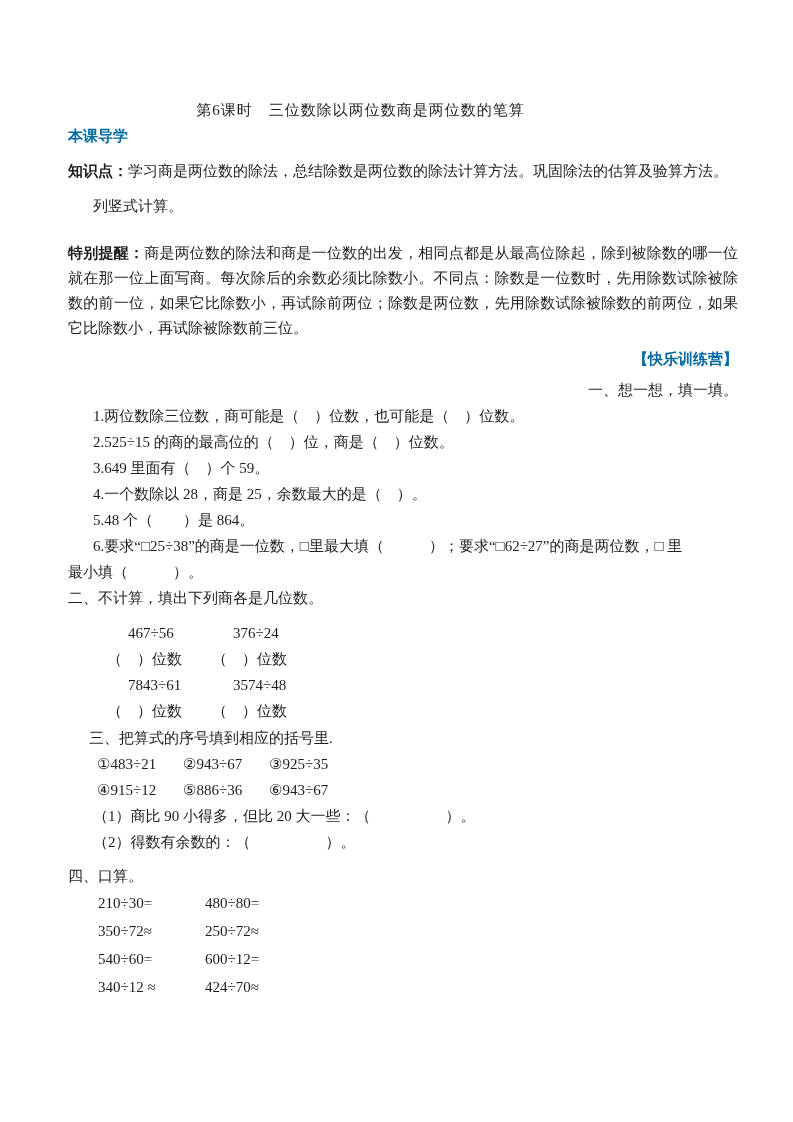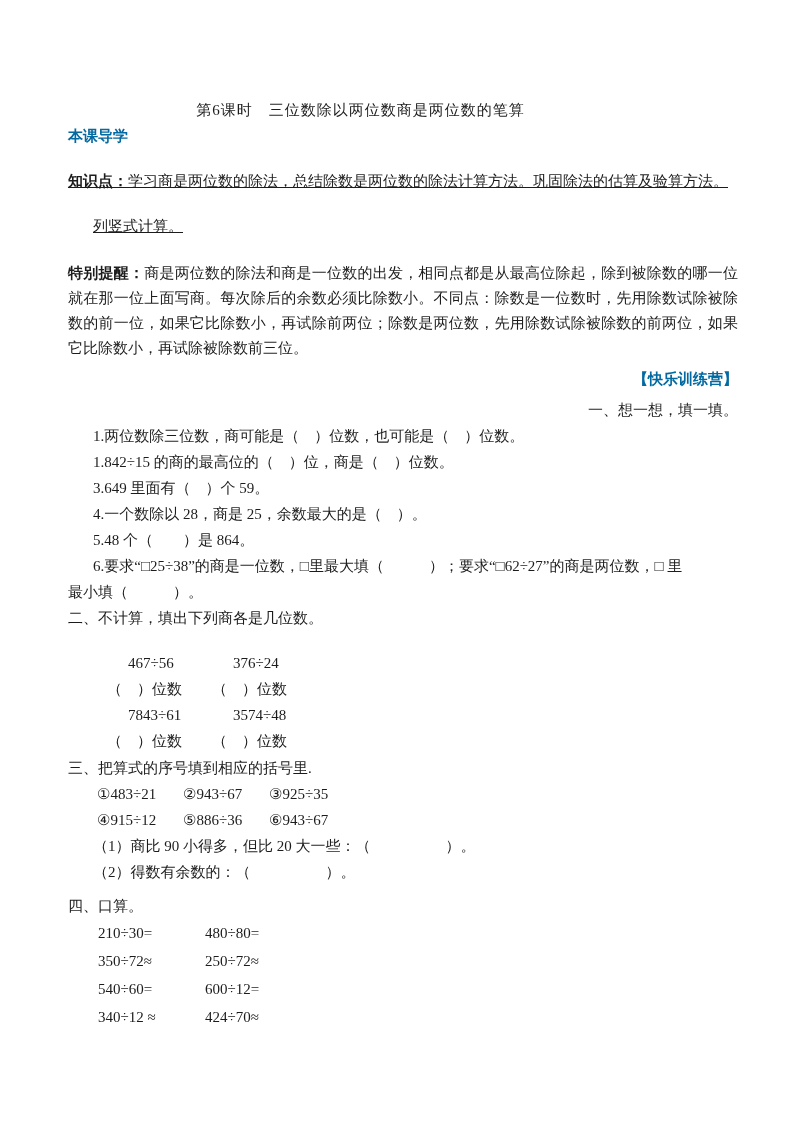--- a/index.html
+++ b/index.html
@@ -19,24 +19,24 @@
   .line { margin: 0; line-height: 26px; white-space: nowrap; }
   .title {
     width: 585px;
     text-align: center;
     line-height: 26px;
     margin: 0;
     letter-spacing: 1px;
   }
   .red { color: #0369a1; font-weight: bold; }
   .bold { font-weight: bold; }
-  .gap7  { margin-top: 19px; text-decoration: underline; }
+  .gap7  { margin-top: 9px; }
   .gap5  { margin-top: 5px; text-align: right; }
   .gap8  { margin-top: 8px; }
-  .gap1  { margin-top: 1px; }
+  .gap1  { margin-top: 1px; margin-left: 21px; }
   .reminder {
     margin: 22px 0 0 0;
     line-height: 25px;
     text-align: justify;
     white-space: normal;
   }
   .indent1 { padding-left: 25px; }
   
   .row .c { display: inline-block; }
   .practice-row .c1 { margin-left: 30px; width: 92px; }
@@ -60,21 +60,21 @@
 
   <p class="line gap7 indent1">列竖式计算。</p>
 
 
   <p class="reminder"><span class="bold">特别提醒：</span><span>商是两位数的除法和商是一位数的出发，相同点都是从最高位除起，除到被除数的哪一位就在那一位上面写商。每次除后的余数必须比除数小。不同点：除数是一位数时，先用除数试除被除数的前一位，如果它比除数小，再试除前两位；除数是两位数，先用除数试除被除数的前两位，如果它比除数小，再试除被除数前三位。</span></p>
 
   <p class="line red gap5">【快乐训练营】</p>
 
   <p class="line gap5">一、想一想，填一填。</p>
   <p class="line indent1">1.两位数除三位数，商可能是（　）位数，也可能是（　）位数。</p>
-  <p class="line indent1">1.842÷15 的商的最高位的（　）位，商是（　）位数。</p>
+  <p class="line indent1">2.525÷15 的商的最高位的（　）位，商是（　）位数。</p>
   <p class="line indent1">3.649 里面有（　）个 59。</p>
   <p class="line indent1">4.一个数除以 28，商是 25，余数最大的是（　）。</p>
   <p class="line indent1">5.48 个（　　）是 864。</p>
   <p class="line indent1">6.要求“□25÷38”的商是一位数，□里最大填（　　　）；要求“□62÷27”的商是两位数，□ 里</p>
   <p class="line">最小填（　　　）。</p>
 
   <p class="line">二、不计算，填出下列商各是几位数。</p>
   <p class="line row expr-row gap7"><span class="c c1">467÷56</span><span class="c c2">376÷24</span></p>
   <p class="line row digit-row"><span class="c c1">（　）位数</span><span class="c c2">（　）位数</span></p>
   <p class="line row expr-row"><span class="c c1">7843÷61</span><span class="c c2">3574÷48</span></p>

